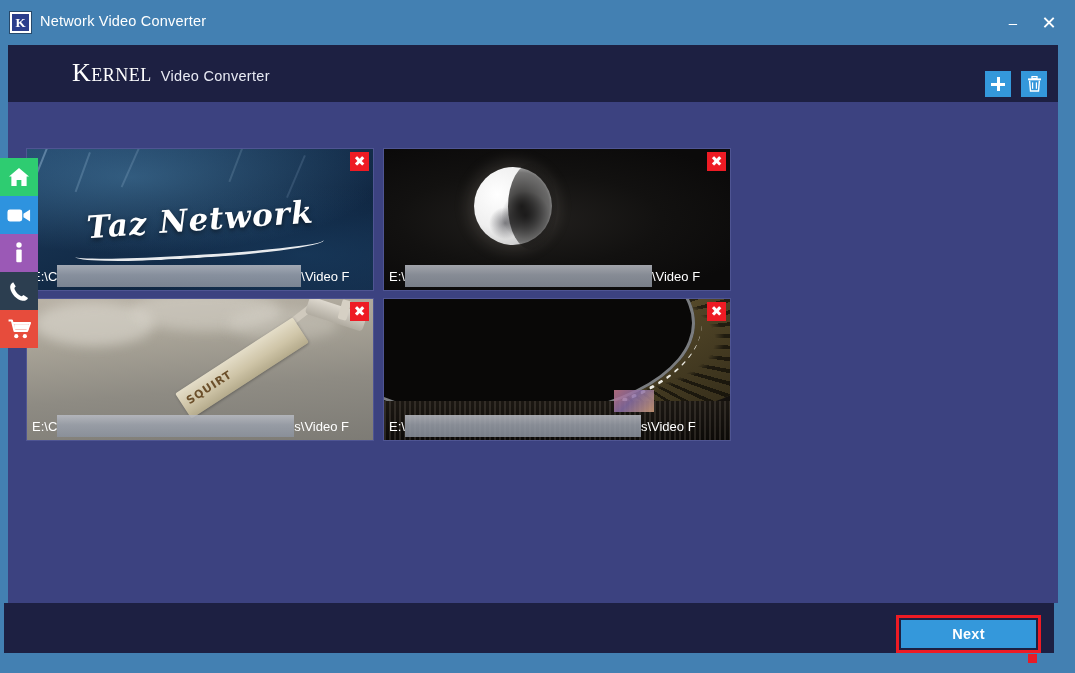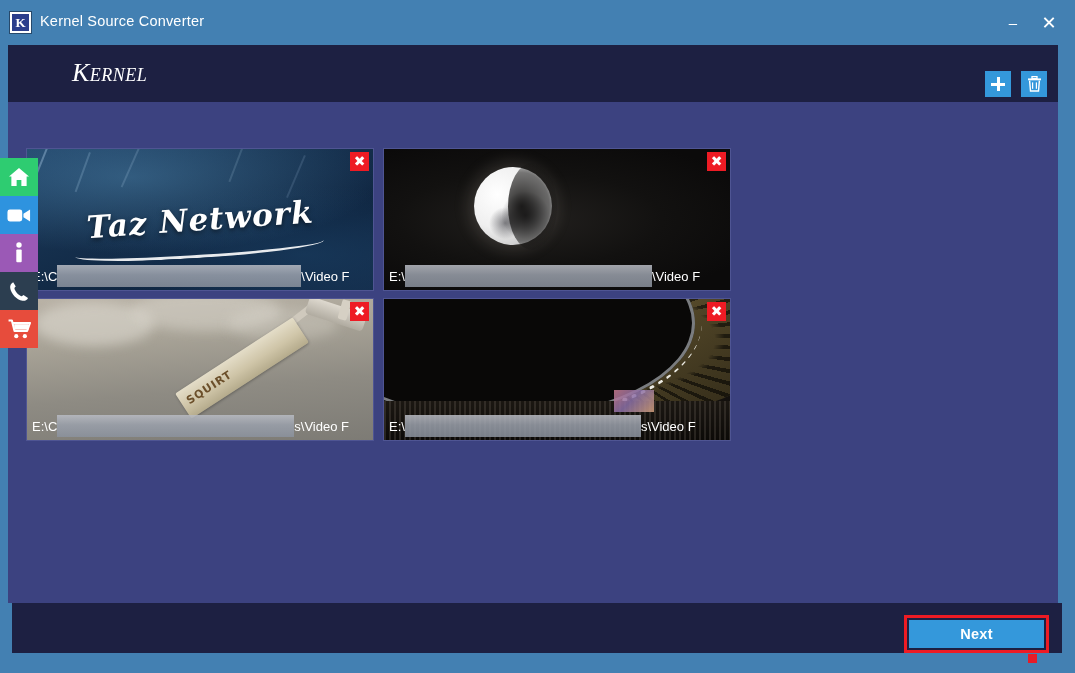--- a/index.html
+++ b/index.html
@@ -51,21 +51,20 @@
   }
   .brand{
     position:absolute;left:64px;top:14px;
     display:flex;align-items:baseline;
   }
   .brand-main{
     font-family:"Liberation Serif", serif;
     font-size:26px;color:#ffffff;letter-spacing:.5px;
     font-variant:small-caps;font-weight:400;
     line-height:28px;
-    font-style:italic;
   }
   .brand-sub{
     margin-left:9px;font-size:14.5px;color:#e8eaf4;
     letter-spacing:.3px;line-height:28px;
   }
   .hdr-btn{
     position:absolute;top:26px;width:26px;height:26px;
     background:#3498db;color:#ffffff;
     display:flex;align-items:center;justify-content:center;
     cursor:default;
@@ -260,21 +259,21 @@
   }
 
   
   .marker-dot{
     position:absolute;left:1020px;top:552px;width:9px;height:9px;
     background:#e61c27;z-index:30;
   }
 
   
   .footer{
-    position:absolute;left:12px;top:603px;width:1050px;height:50px;
+    position:absolute;left:4px;top:603px;width:1050px;height:50px;
     background:#1d2042;
   }
   .next-wrap{
     position:absolute;right:13px;top:12px;
     width:145px;height:38px;
     border:3px solid #ee1b24;box-sizing:border-box;
     padding:2px;cursor:default;
   }
   .next-btn{
     width:100%;height:100%;background:#3498db;
@@ -285,28 +284,29 @@
 </style>
 </head>
 <body>
 
 <div class="window">
 
   <div class="titlebar">
     <div class="app-icon">
       <div class="k">K</div>
     </div>
-    <div class="app-title">Kernel Source Converter</div>
+    <div class="app-title">Network Video Converter</div>
     <div class="win-btn win-min">–</div>
     <div class="win-btn win-close">✕</div>
   </div>
 
   <div class="header">
     <div class="brand">
       <span class="brand-main">Kernel</span>
+      <span class="brand-sub">Video Converter</span>
     </div>
 
     <div class="hdr-btn btn-add">
       <span class="plus"></span>
     </div>
 
     <div class="hdr-btn btn-del">
       <svg width="15" height="16" viewBox="0 0 15 16">
         <rect x="1" y="2.4" width="13" height="1.9" fill="#fff"></rect>
         <rect x="5" y="0.4" width="5" height="2" fill="none" stroke="#fff" stroke-width="1.3"></rect>

